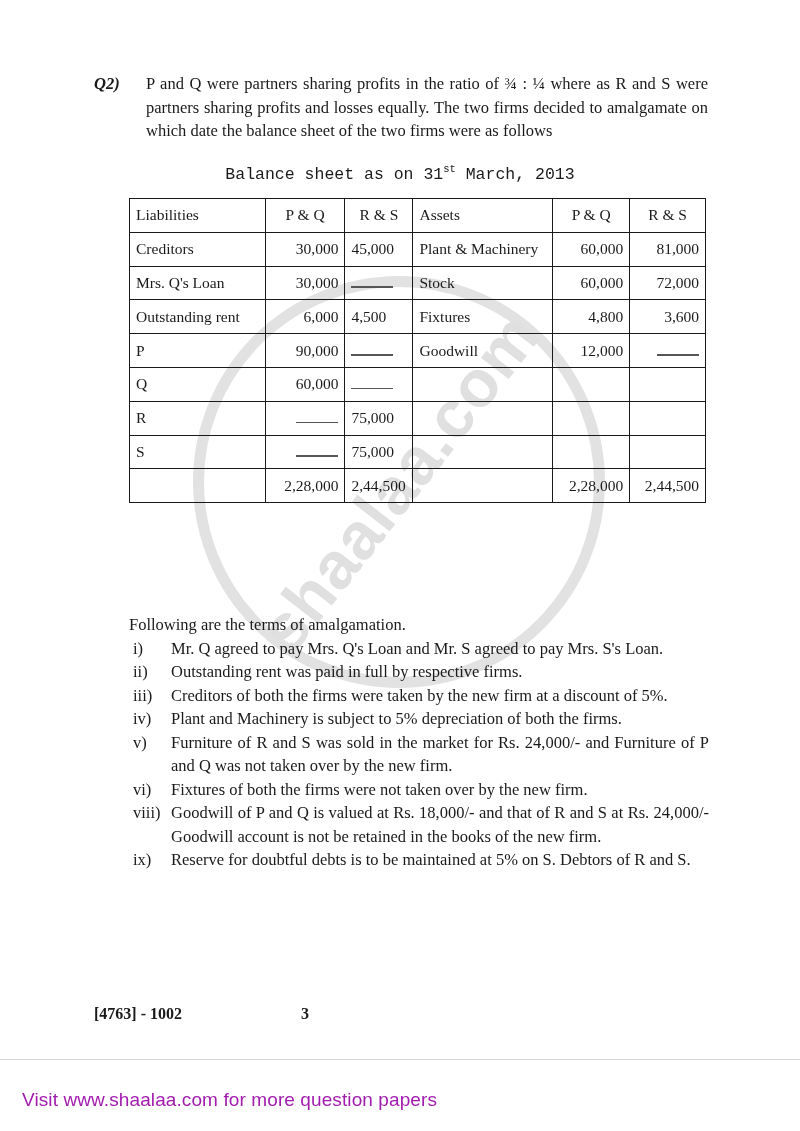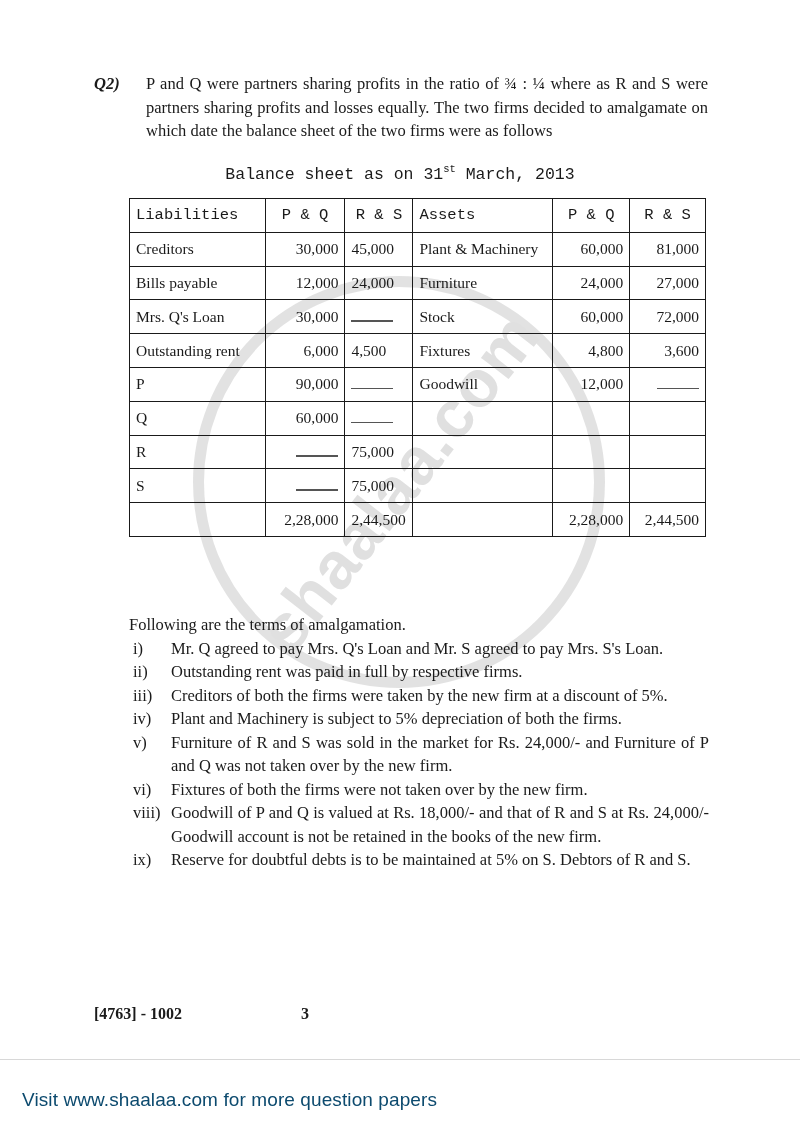--- a/index.html
+++ b/index.html
@@ -110,21 +110,21 @@
     background: transparent;
     vertical-align: middle;
     white-space: nowrap;
   }
   #balance-sheet .c-lbl   { width: 136px; text-align: left;  }
   #balance-sheet .c-pq    { width: 80px;  text-align: right; }
   #balance-sheet .c-rs    { width: 68px;  text-align: left; }
   #balance-sheet .c-ast   { width: 140px; text-align: left;  }
   #balance-sheet .c-apq   { width: 77px;  text-align: right; }
   #balance-sheet .c-ars   { width: 76px;  text-align: right; }
-  #balance-sheet thead td { text-align: left; font-family: Liberation Mono, monospace; }
+  #balance-sheet thead td { text-align: left; }
   #balance-sheet thead .c-pq,
   #balance-sheet thead .c-rs,
   #balance-sheet thead .c-apq,
   #balance-sheet thead .c-ars { text-align: center; }
   #balance-sheet tr.total-row td { font-size: 15.5px; }
   .dash-cell { display:inline-block; }
   .dash-cell::after {
     content: "";
     display: block;
     width: 42px; height: 1.6px;
@@ -173,21 +173,21 @@
     width: 614px; text-align: center;
     transform: translateX(-96px);
   }
 
   
   #site-banner {
     position: absolute;
     left: 22px; top: 1089px;
     font-family: "Liberation Sans", sans-serif;
     font-size: 19px;
-    color: #0c4a6e;
+    color: #a21caf;
     letter-spacing: .1px;
   }
 </style>
 </head>
 <body>
 
 <div id="page-sheet">
 
   <div id="watermark">
     <div class="wm-ring" style="border-color: rgb(224, 224, 224);"></div>
@@ -217,28 +217,20 @@
       <tbody id="bs-body">
           <tr>
             <td class="c-lbl">Creditors</td>
             <td class="c-pq">30,000</td>
             <td class="c-rs">45,000</td>
             <td class="c-ast">Plant &amp; Machinery</td>
             <td class="c-apq">60,000</td>
             <td class="c-ars">81,000</td>
           </tr>
           <tr>
-            <td class="c-lbl">Bills payable</td>
-            <td class="c-pq">12,000</td>
-            <td class="c-rs">24,000</td>
-            <td class="c-ast">Furniture</td>
-            <td class="c-apq">24,000</td>
-            <td class="c-ars">27,000</td>
-          </tr>
-          <tr>
             <td class="c-lbl">Mrs. Q's Loan</td>
             <td class="c-pq">30,000</td>
             <td class="c-rs"><span class="dash-cell"></span></td>
             <td class="c-ast">Stock</td>
             <td class="c-apq">60,000</td>
             <td class="c-ars">72,000</td>
           </tr>
           <tr>
             <td class="c-lbl">Outstanding rent</td>
             <td class="c-pq">6,000</td>

